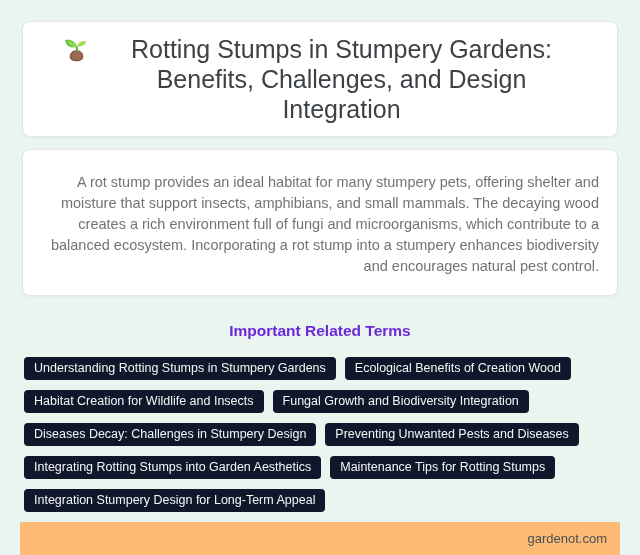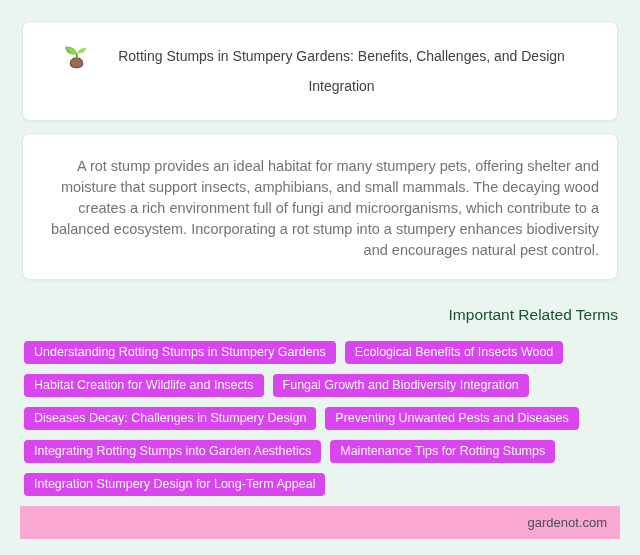--- a/index.html
+++ b/index.html
@@ -35,69 +35,69 @@
     gap: 16px;
   }
   .seedling {
     flex: 0 0 auto;
     width: 27px;
     height: 27px;
     margin-top: 2px;
   }
   h1.page-title {
     margin: 0;
-    font-size: 14px;
+    font-size: 25px;
     line-height: 30px;
     font-weight: 400;
     color: #3d4246;
     text-align: center;
     max-width: 480px;
   }
   .summary-card {
     padding: 22px 18px 18px 18px;
     margin-bottom: 26px;
   }
   p.summary-text {
     margin: 0;
     font-size: 14.5px;
     line-height: 21px;
     color: #737373;
     text-align: right;
   }
   h2.terms-heading {
     margin: 0 0 17px 0;
-    text-align: right;
+    text-align: center;
     font-size: 15.5px;
-    font-weight: 400;
-    color: #14532d;
+    font-weight: 700;
+    color: #6d28d9;
   }
   .tags {
     display: flex;
     flex-wrap: wrap;
     gap: 10px 9px;
     padding: 0 2px;
   }
   .tag {
     display: inline-block;
-    background: #d946ef;
+    background: #0f172a;
     color: #f5f7f7;
     border: none;
     border-radius: 4px;
     font-family: "Liberation Sans", sans-serif;
     font-size: 12.5px;
     line-height: 15px;
     padding: 4px 10px 4px 10px;
     height: 23px;
     white-space: nowrap;
     cursor: pointer;
   }
   .footer-bar {
     margin: 10px 20px 0 20px;
     height: 33px;
-    background: #f9a8d4;
+    background: #fdba74;
     border-radius: 1px;
     display: flex;
     align-items: center;
     justify-content: flex-end;
     padding-right: 13px;
   }
   .footer-site {
     font-size: 13px;
     color: #4a5053;
   }
@@ -128,21 +128,21 @@
   <div class="card summary-card">
     <p class="summary-text">A rot stump provides an ideal habitat for many stumpery pets, offering shelter and moisture that support insects, amphibians, and small mammals. The decaying wood creates a rich environment full of fungi and microorganisms, which contribute to a balanced ecosystem. Incorporating a rot stump into a stumpery enhances biodiversity and encourages natural pest control.</p>
   </div>
 
   <h2 class="terms-heading">Important Related Terms</h2>
 
   <div class="tags">
 
       <button class="tag">Understanding Rotting Stumps in Stumpery Gardens</button>
 
-      <button class="tag">Ecological Benefits of Insects Wood</button>
+      <button class="tag">Ecological Benefits of Creation Wood</button>
 
       <button class="tag">Habitat Creation for Wildlife and Insects</button>
 
       <button class="tag">Fungal Growth and Biodiversity Integration</button>
 
       <button class="tag">Diseases Decay: Challenges in Stumpery Design</button>
 
       <button class="tag">Preventing Unwanted Pests and Diseases</button>
 
       <button class="tag">Integrating Rotting Stumps into Garden Aesthetics</button>

